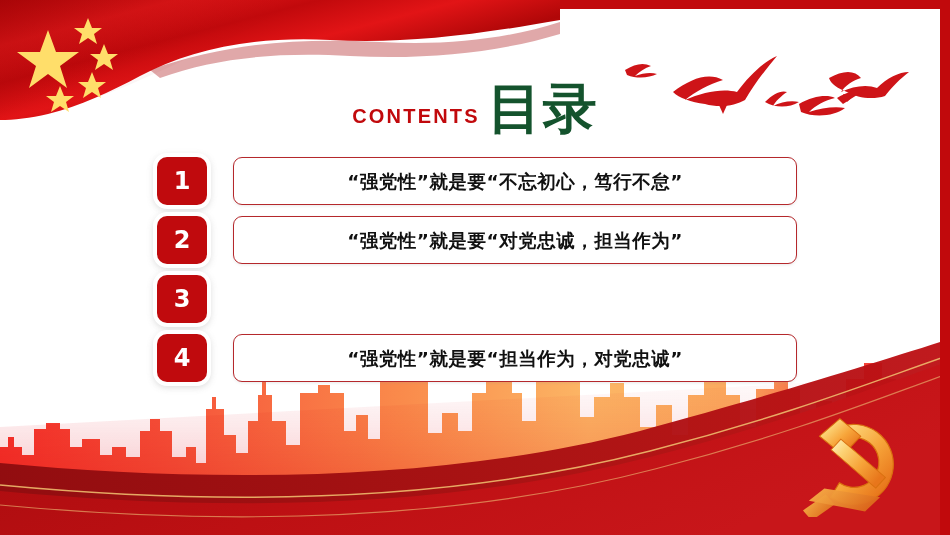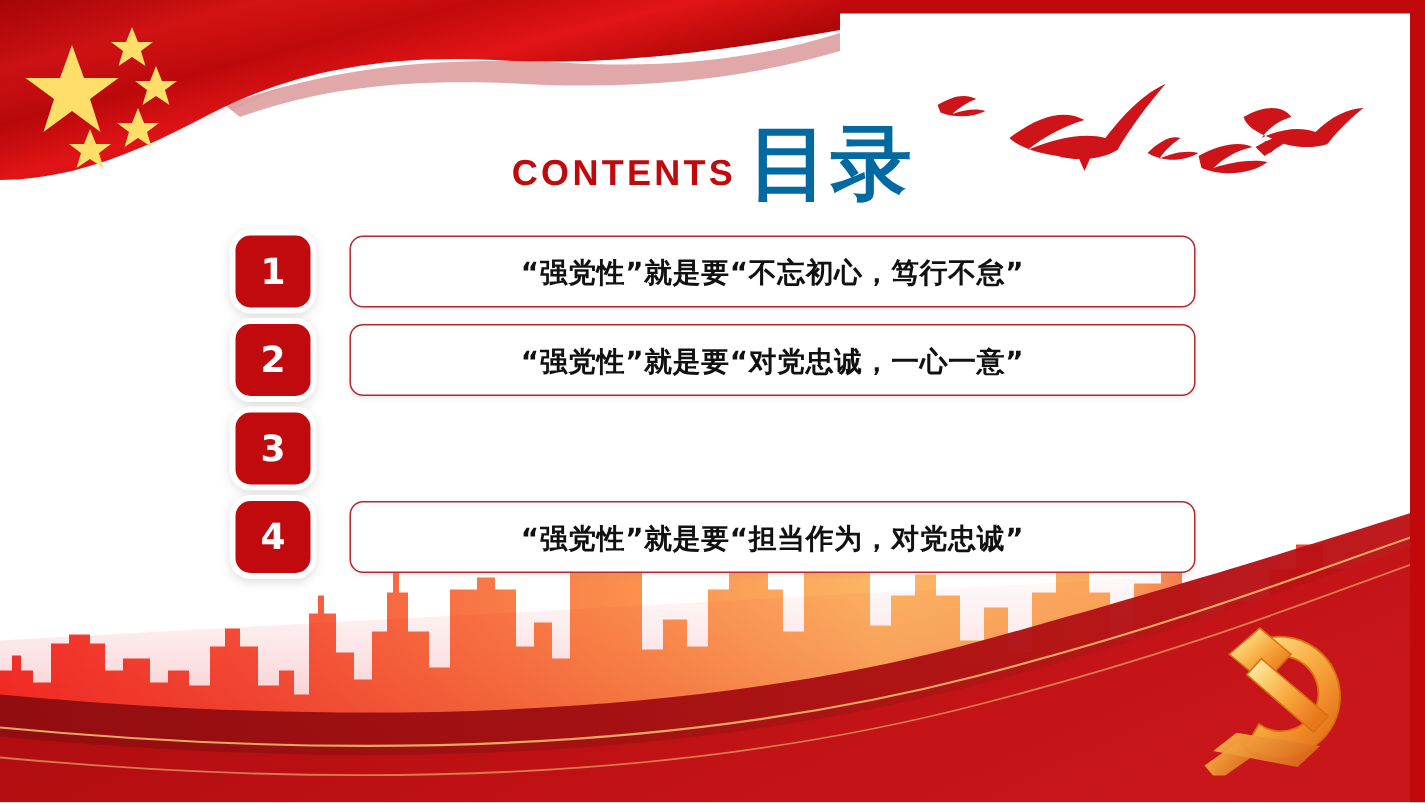--- a/index.html
+++ b/index.html
@@ -19,23 +19,23 @@
 
   
   .bottom-art{position:absolute;left:0;bottom:0;width:950px;height:200px;z-index:3;}
 
   
   .emblem{position:absolute;right:22px;bottom:18px;width:150px;height:120px;z-index:8;}
 
   
   .header{position:absolute;left:0;top:78px;width:950px;height:62px;z-index:9;
           display:flex;align-items:center;justify-content:center;}
-  .contents-en{color:#C1090C;font-weight:bold;font-size:24px;letter-spacing:2.2px;
+  .contents-en{color:#C1090C;font-weight:bold;font-size:20px;letter-spacing:2.2px;
                line-height:1;transform:translateY(7px);}
-  .contents-cn{color:#0369a1;font-weight:bold;font-size:54px;line-height:1;margin-left:8px;
+  .contents-cn{color:#14532d;font-weight:bold;font-size:54px;line-height:1;margin-left:8px;
                font-family:"DejaVu Sans","Liberation Sans",sans-serif;letter-spacing:1px;}
 
   
   .list{position:absolute;left:157px;top:157px;width:640px;z-index:9;}
   .row{position:relative;height:48px;margin-bottom:11px;display:flex;align-items:center;}
   .num-box{position:relative;width:50px;height:48px;border-radius:10px;background:#C00A0D;
            box-shadow:0 0 0 4px #ffffff, 0 2px 7px 3px rgba(120,120,120,.30);
            display:flex;align-items:center;justify-content:center;flex:none;}
   .num-box span{color:#ffffff;font-size:24px;font-weight:bold;line-height:1;
                 font-family:"DejaVu Sans","Liberation Sans",sans-serif;}
@@ -209,21 +209,21 @@
       <div class="txt-box">
         <span>“强党性”就是要“不忘初心，笃行不怠”</span>
       </div>
     </div>
 
     <div class="row">
       <div class="num-box">
         <span>2</span>
       </div>
       <div class="txt-box">
-        <span>“强党性”就是要“对党忠诚，一心一意”</span>
+        <span>“强党性”就是要“对党忠诚，担当作为”</span>
       </div>
     </div>
 
     <div class="row">
       <div class="num-box">
         <span>3</span>
       </div>
     </div>
 
     <div class="row">

